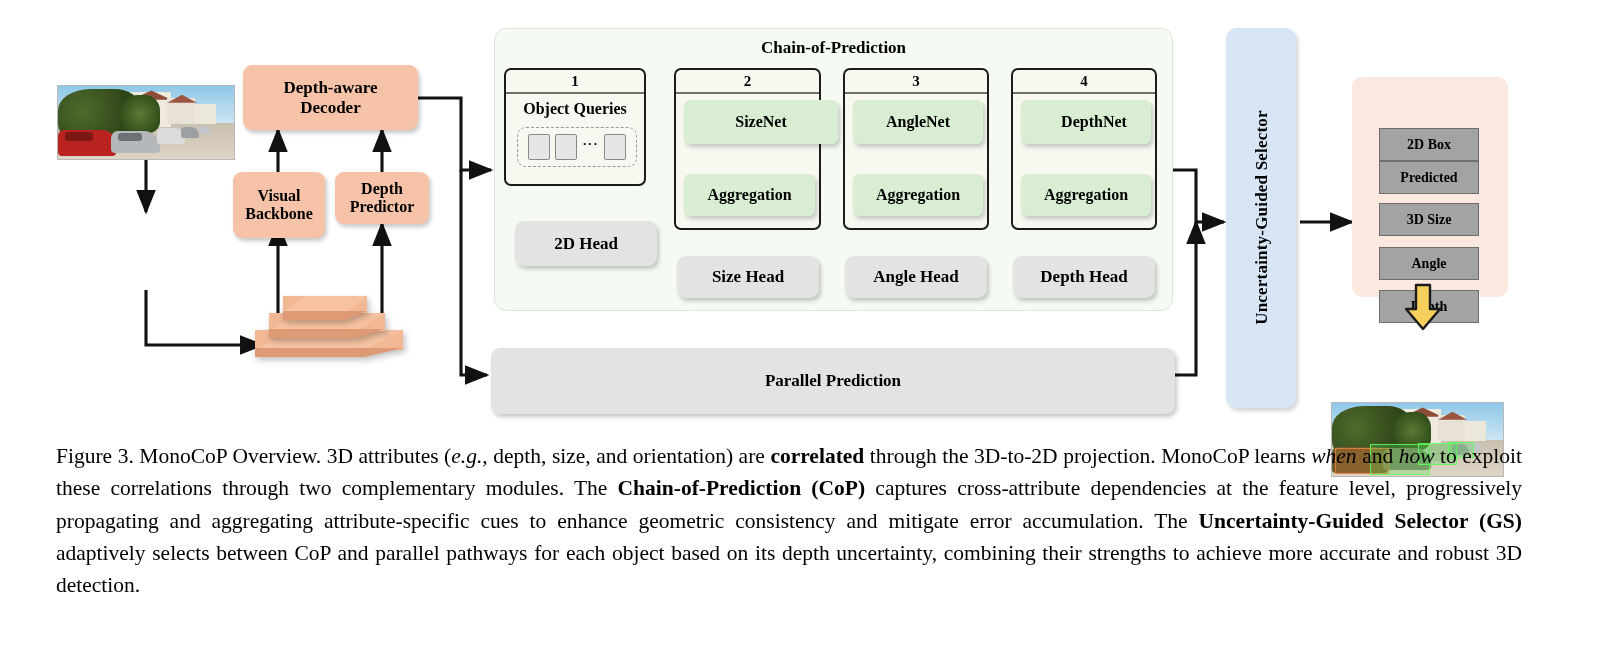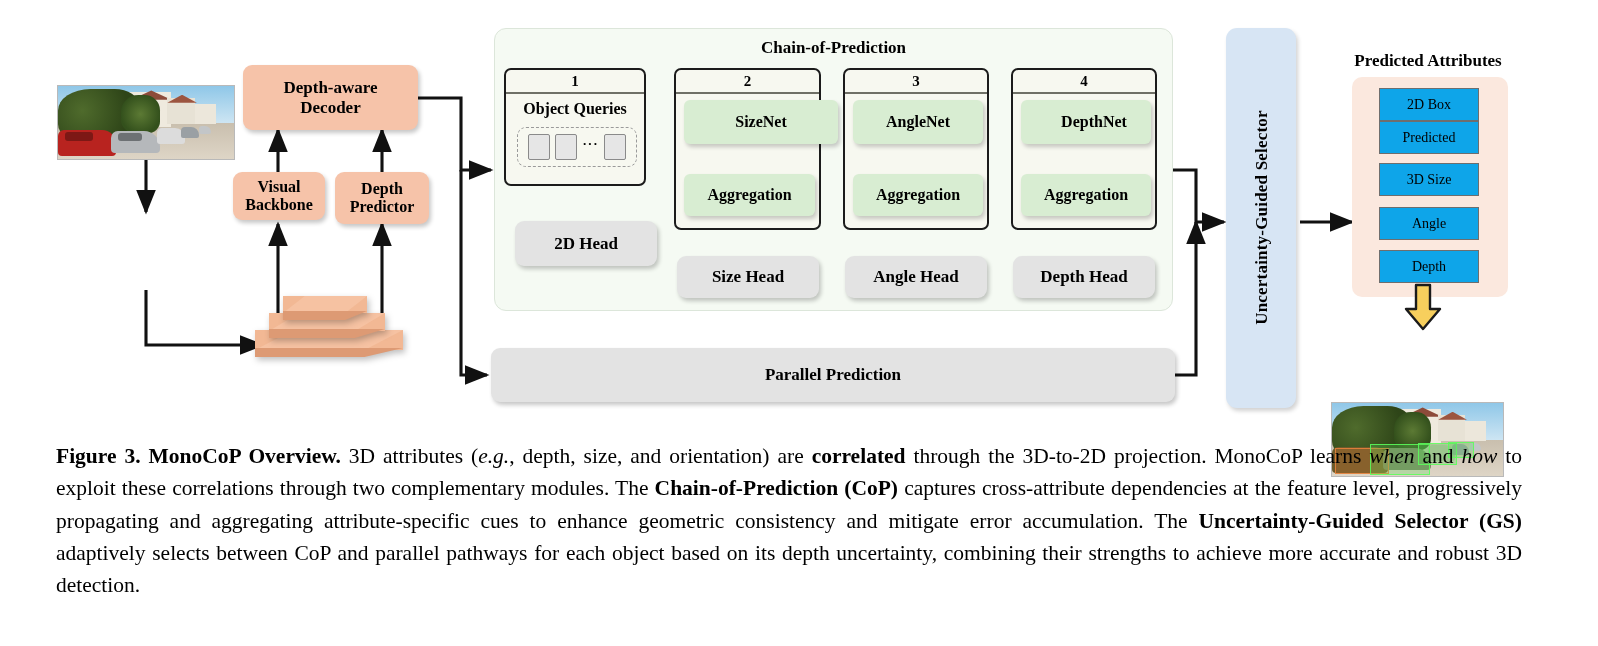--- a/index.html
+++ b/index.html
@@ -58,23 +58,23 @@
   .qcell{width:20px;height:24px;background:#e6e6e6;border:1.3px solid #8a8a8a;border-radius:2px;}
   .qdots{font-weight:bold;font-size:13px;letter-spacing:1px;line-height:1;padding-bottom:7px;}
 
   
   #selector{background:#d7e5f4;border-radius:11px;box-shadow:2px 3px 4px rgba(0,0,0,.18);}
   #selector span{display:block;transform:rotate(-90deg);white-space:nowrap;
                  font-weight:bold;font-size:17px;letter-spacing:.2px;}
 
   
   #attr-panel{background:#fbe8de;border-radius:10px;}
-  .attr{background:#0ea5e9;border:1.8px solid #6e6e6e;
+  .attr{background:#a3a3a3;border:1.8px solid #6e6e6e;
         display:flex;align-items:center;justify-content:center;
-        font-weight:normal;font-size:14px;}
+        font-weight:bold;font-size:14px;margin-top:40px;}
 
   
   #backbone{background:#dcdcdc;clip-path:polygon(9% 0,91% 0,100% 100%,0 100%);
             filter:drop-shadow(2px 3px 3px rgba(0,0,0,.22));}
 
   
   .slab{position:absolute;background:#f2b894;
         filter:drop-shadow(2px 3px 3px rgba(0,0,0,.25));}
   .slab .top{position:absolute;left:0;top:0;width:100%;height:100%;
              background:#f6c2a2;clip-path:polygon(26% 0,100% 0,74% 100%,0 100%);}
@@ -84,21 +84,21 @@
   
   #wires{position:absolute;left:0;top:0;width:1598px;height:646px;pointer-events:none;}
 
   
   #caption{position:absolute;left:56px;top:440px;width:1466px;
            font-size:21.5px;line-height:1.5;text-align:justify;
            font-family:"Liberation Serif",serif;}
   #caption b{font-weight:bold;}
   #caption i{font-style:italic;}
 
-  .ttl{font-weight:bold;}
+  .ttl{font-weight:normal;}
 </style>
 </head>
 <body>
 
 <div id="fig">
 
   <svg id="wires" viewBox="0 0 1598 646">
     <defs>
       <marker id="ah" markerWidth="9" markerHeight="9" refX="7.2" refY="3.2" orient="auto">
         <path d="M0,0 L8,3.2 L0,6.4 z" fill="#111"></path>
@@ -173,21 +173,21 @@
     <div class="slab" style="left:14px;top:25px;width:116px;height:18px;">
       <div class="top"></div>
         <div class="side"></div>
     </div>
     <div class="slab" style="left:28px;top:8px;width:84px;height:17px;">
       <div class="top"></div>
         <div class="side"></div>
     </div>
   </div>
 
-  <div class="abs node salmon" style="left:233px;top:172px;width:92px;height:48px;font-size:16px;flex-direction:column;">
+  <div class="abs node salmon" style="left:233px;top:172px;width:92px;height:66px;font-size:16px;flex-direction:column;">
     <span>Visual</span>
     <span>Backbone</span>
   </div>
 
   <div class="abs node salmon" style="left:335px;top:172px;width:94px;height:52px;font-size:16px;flex-direction:column;">
     <span>Depth</span>
     <span>Predictor</span>
   </div>
 
   <div class="abs node salmon" style="left:243px;top:65px;width:175px;height:65px;font-size:17px;flex-direction:column;">
@@ -249,31 +249,28 @@
       <span>DepthNet</span>
     </div>
     <div class="abs node green" style="left:8px;top:104px;width:130px;height:42px;font-size:16px;">
       <span>Aggregation</span>
     </div>
   </div>
   <div class="abs node grey" style="left:1013px;top:256px;width:142px;height:42px;font-size:17px;">
     <span>Depth Head</span>
   </div>
 
-  <div class="abs node grey" style="left:491px;top:348px;width:684px;height:54px;font-size:17px;">
+  <div class="abs node grey" style="left:491px;top:348px;width:684px;height:66px;font-size:17px;">
     <span>Parallel Prediction</span>
   </div>
 
   <div class="abs node" id="selector" style="left:1226px;top:28px;width:70px;height:380px;">
     <span>Uncertainty-Guided Selector</span>
   </div>
 
-  <div class="abs node" style="left:1330px;top:49px;width:196px;height:24px;font-size:17px;">
-    <span>Predicted Attributes</span>
-  </div>
 
   <div class="abs" id="attr-panel" style="left:1352px;top:77px;width:156px;height:220px;">
     <div class="attr abs" style="left:27px;top:11px;width:100px;height:33px;">
       <span>2D Box</span>
       </div>
     <div class="attr abs" style="left:27px;top:44px;width:100px;height:33px;">
       <span>Predicted</span>
       </div>
     <div class="attr abs" style="left:27px;top:86px;width:100px;height:33px;">
       <span>3D Size</span>

